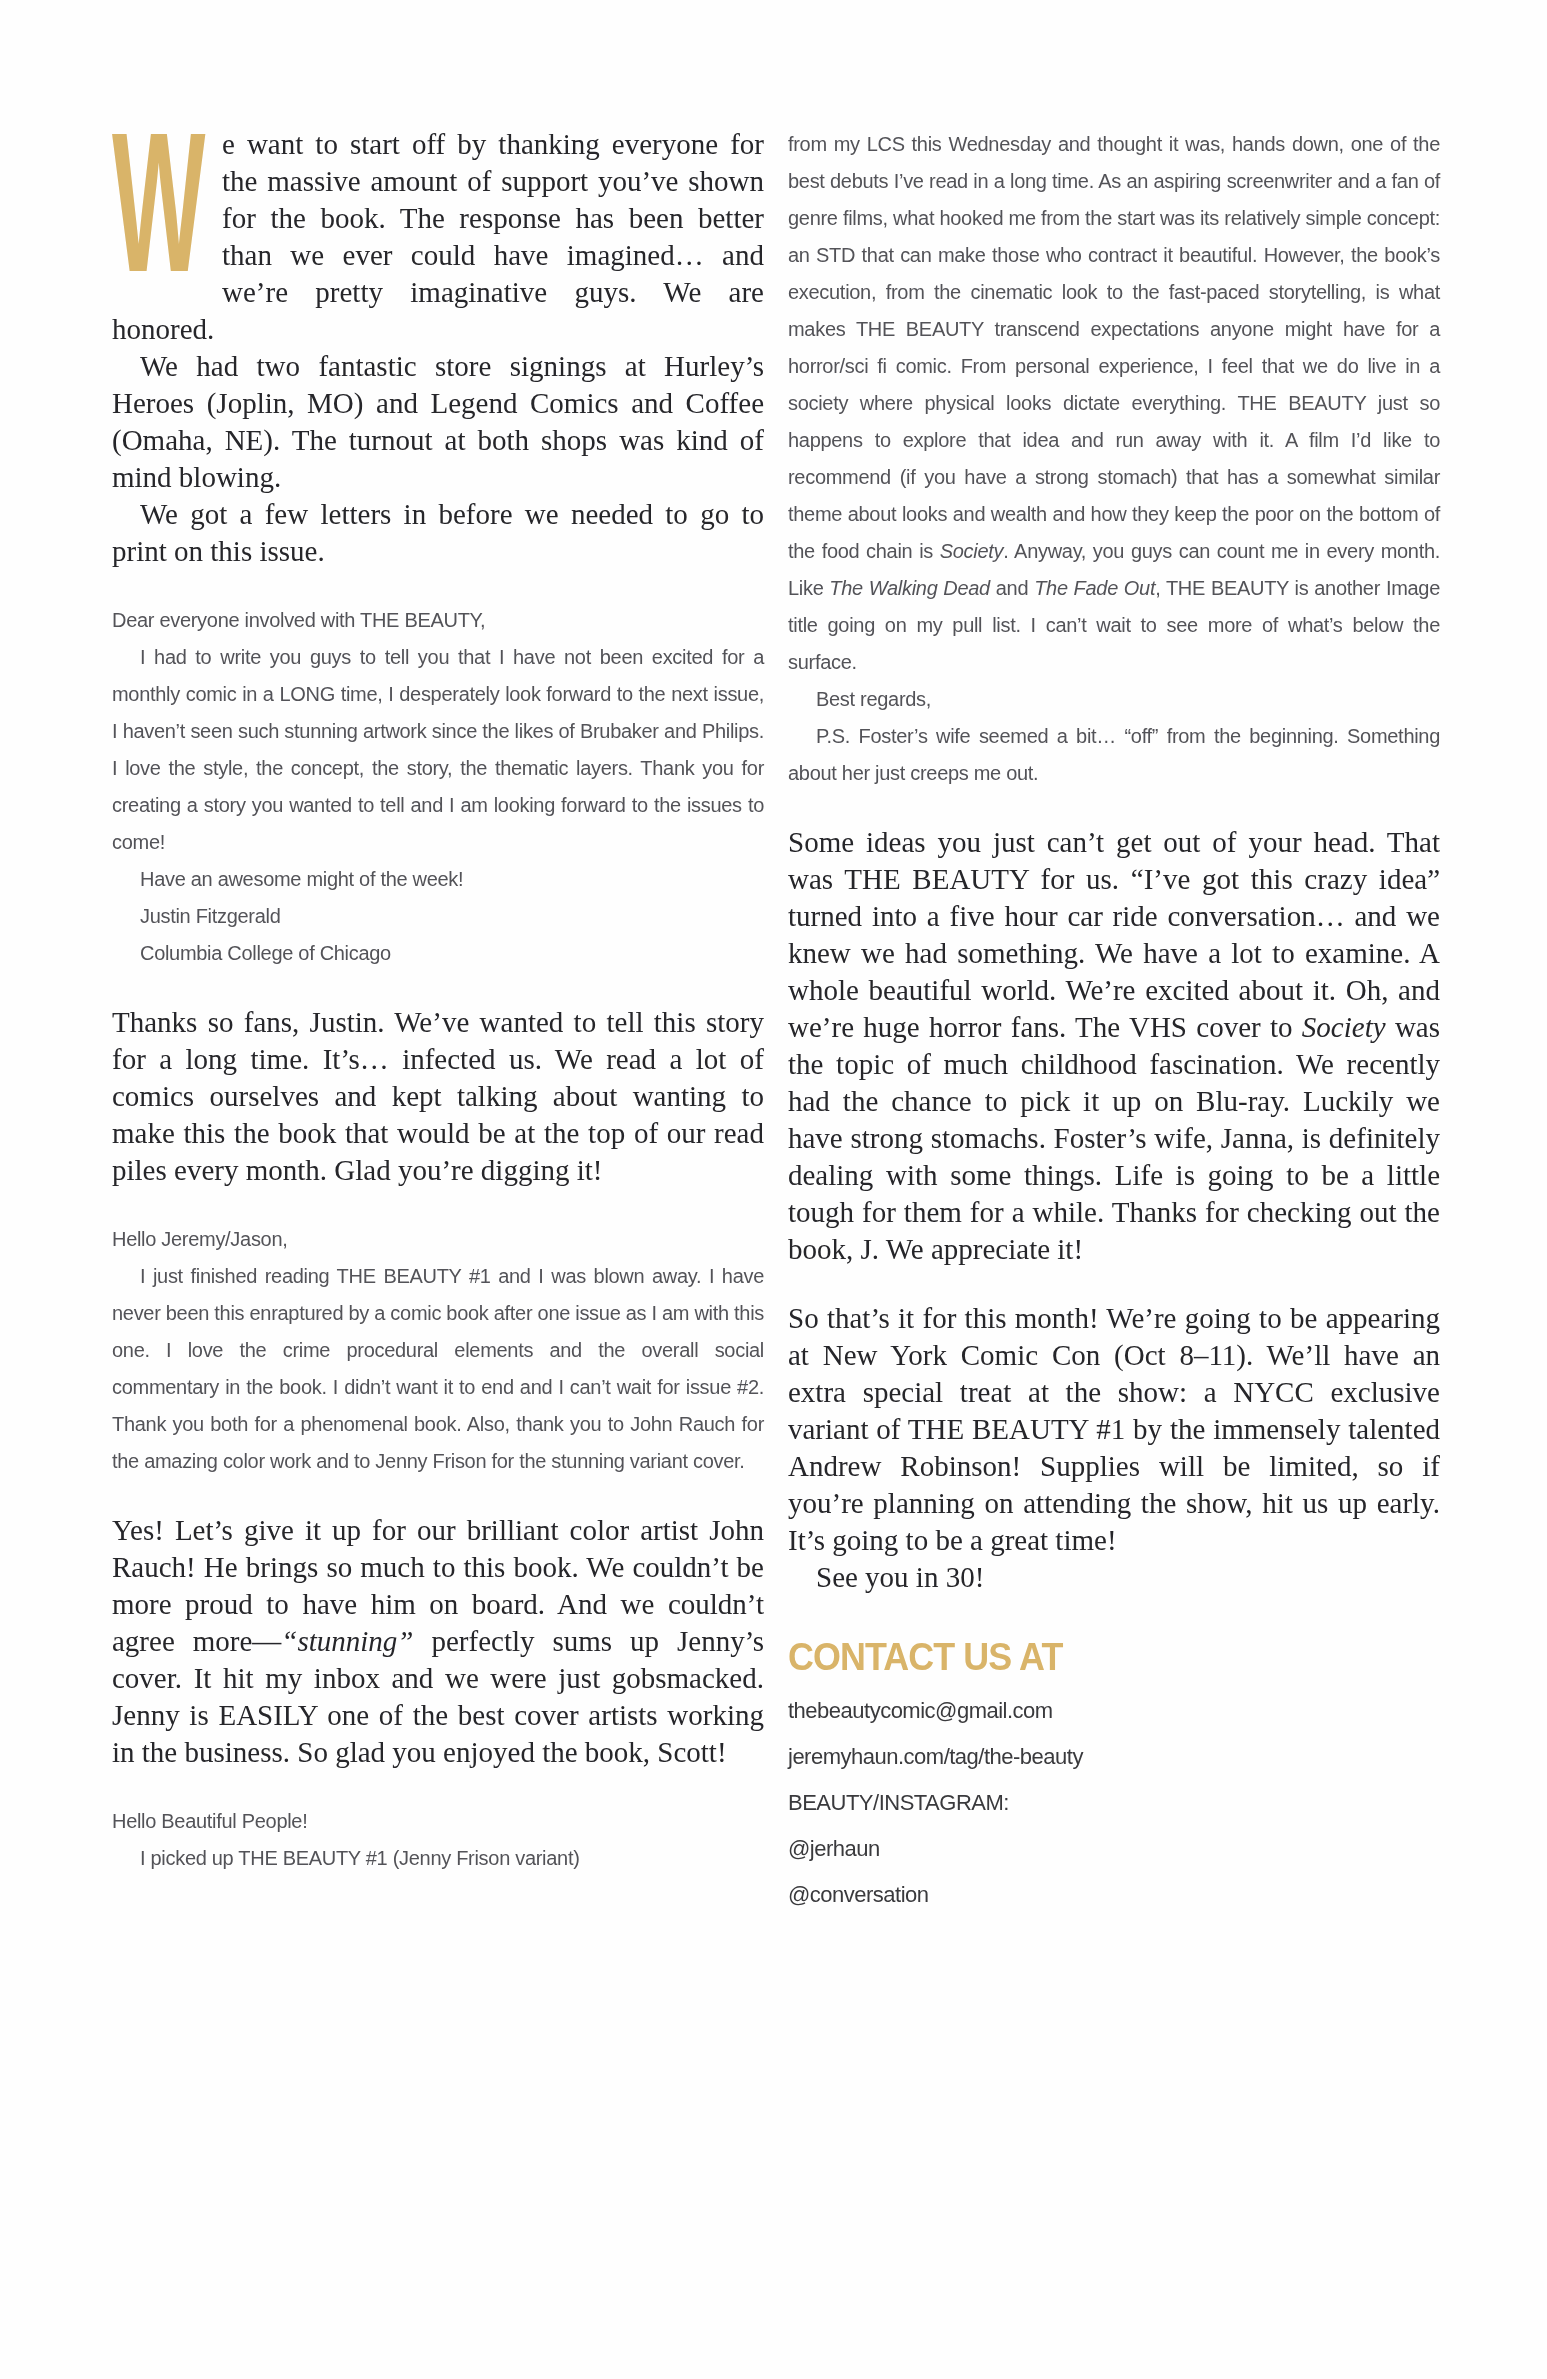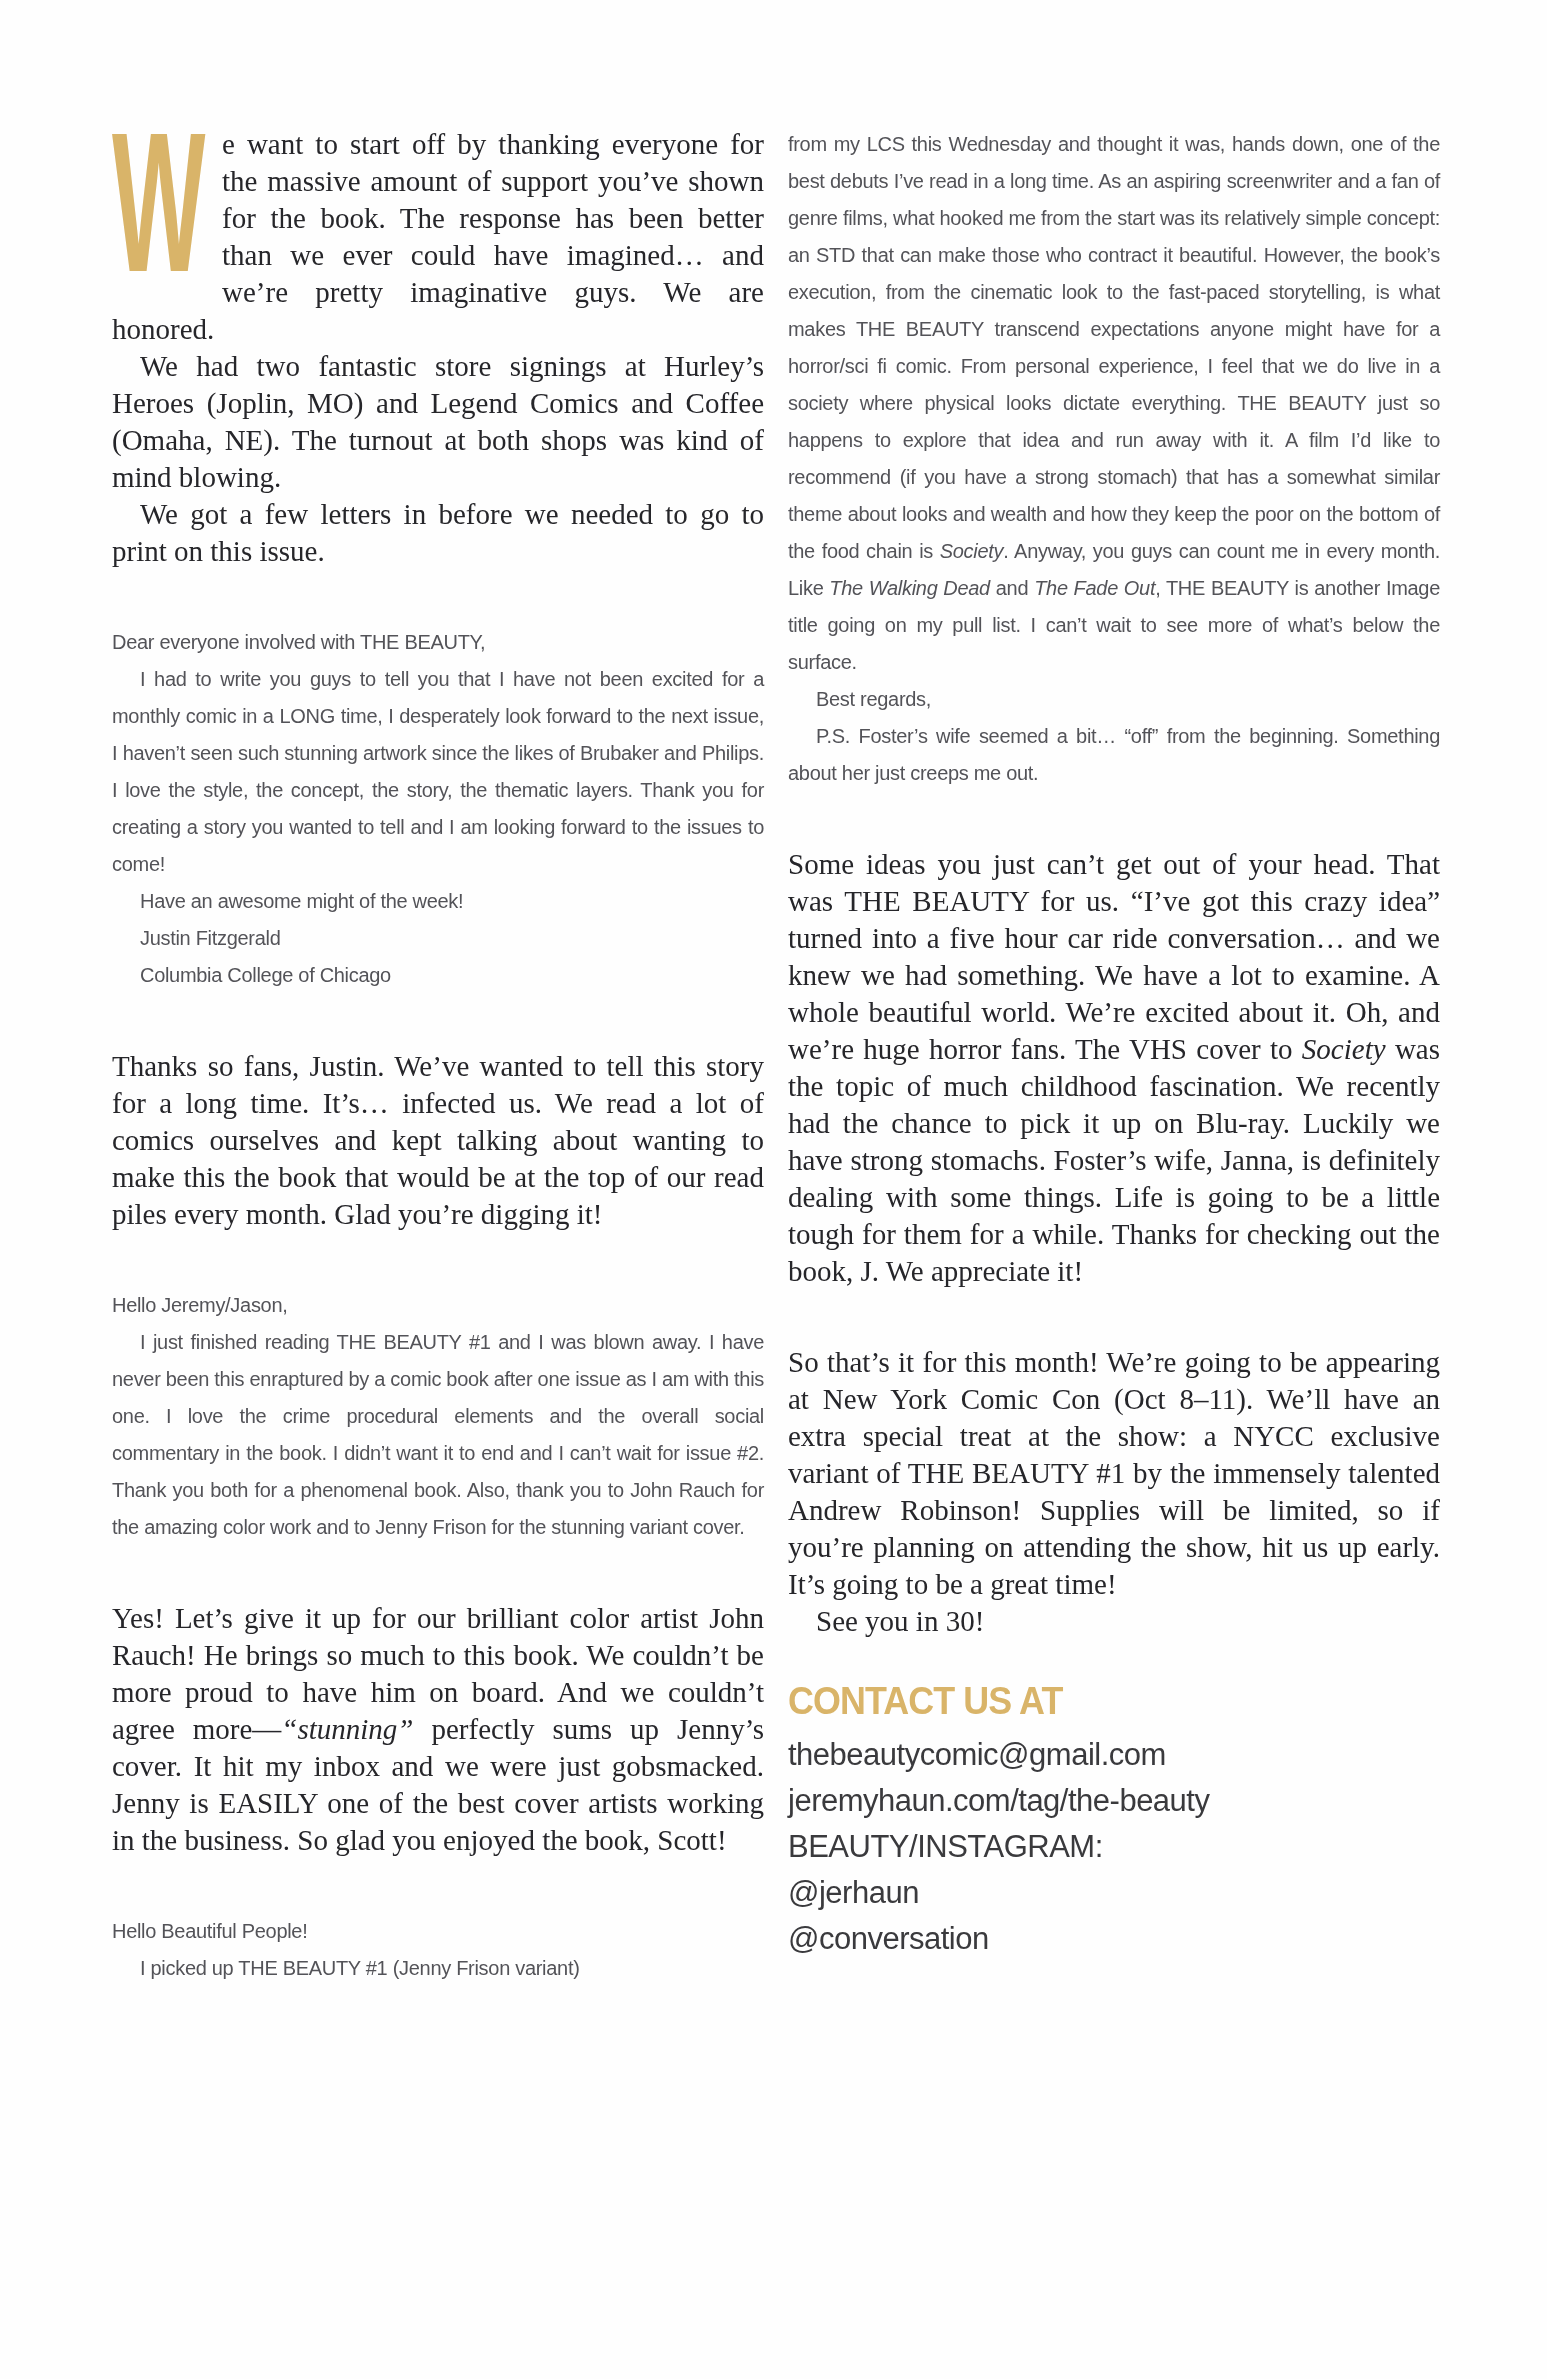--- a/index.html
+++ b/index.html
@@ -35,21 +35,21 @@
   }
   .sans {
     font-family: "Liberation Sans", sans-serif;
     font-size: 20px;
     line-height: 37px;
     color: #535358;
     letter-spacing: -0.3px;
     font-weight: 300;
   }
   .indent { text-indent: 28px; }
-  .gap { margin-top: 54px; }
+  .gap { margin-top: 32px; }
   .it { font-style: italic; }
 
   .dropcap {
     float: left;
     width: 96px;
     height: 148px;
     margin: 5px 14px 0 0;
     overflow: visible;
   }
   .dropcap-glyph {
@@ -70,21 +70,21 @@
     line-height: 42px;
     letter-spacing: -1px;
     text-align: left;
     transform: scaleX(0.92);
     transform-origin: 0 0;
     margin-top: 40px;
     margin-bottom: 10px;
   }
   .contact {
     font-family: "Liberation Sans", sans-serif;
-    font-size: 31px;
+    font-size: 22px;
     line-height: 46px;
     color: #3a3a3d;
     letter-spacing: -0.5px;
     text-align: left;
     font-weight: 300;
   }
 </style>
 </head>
 <body>
 

